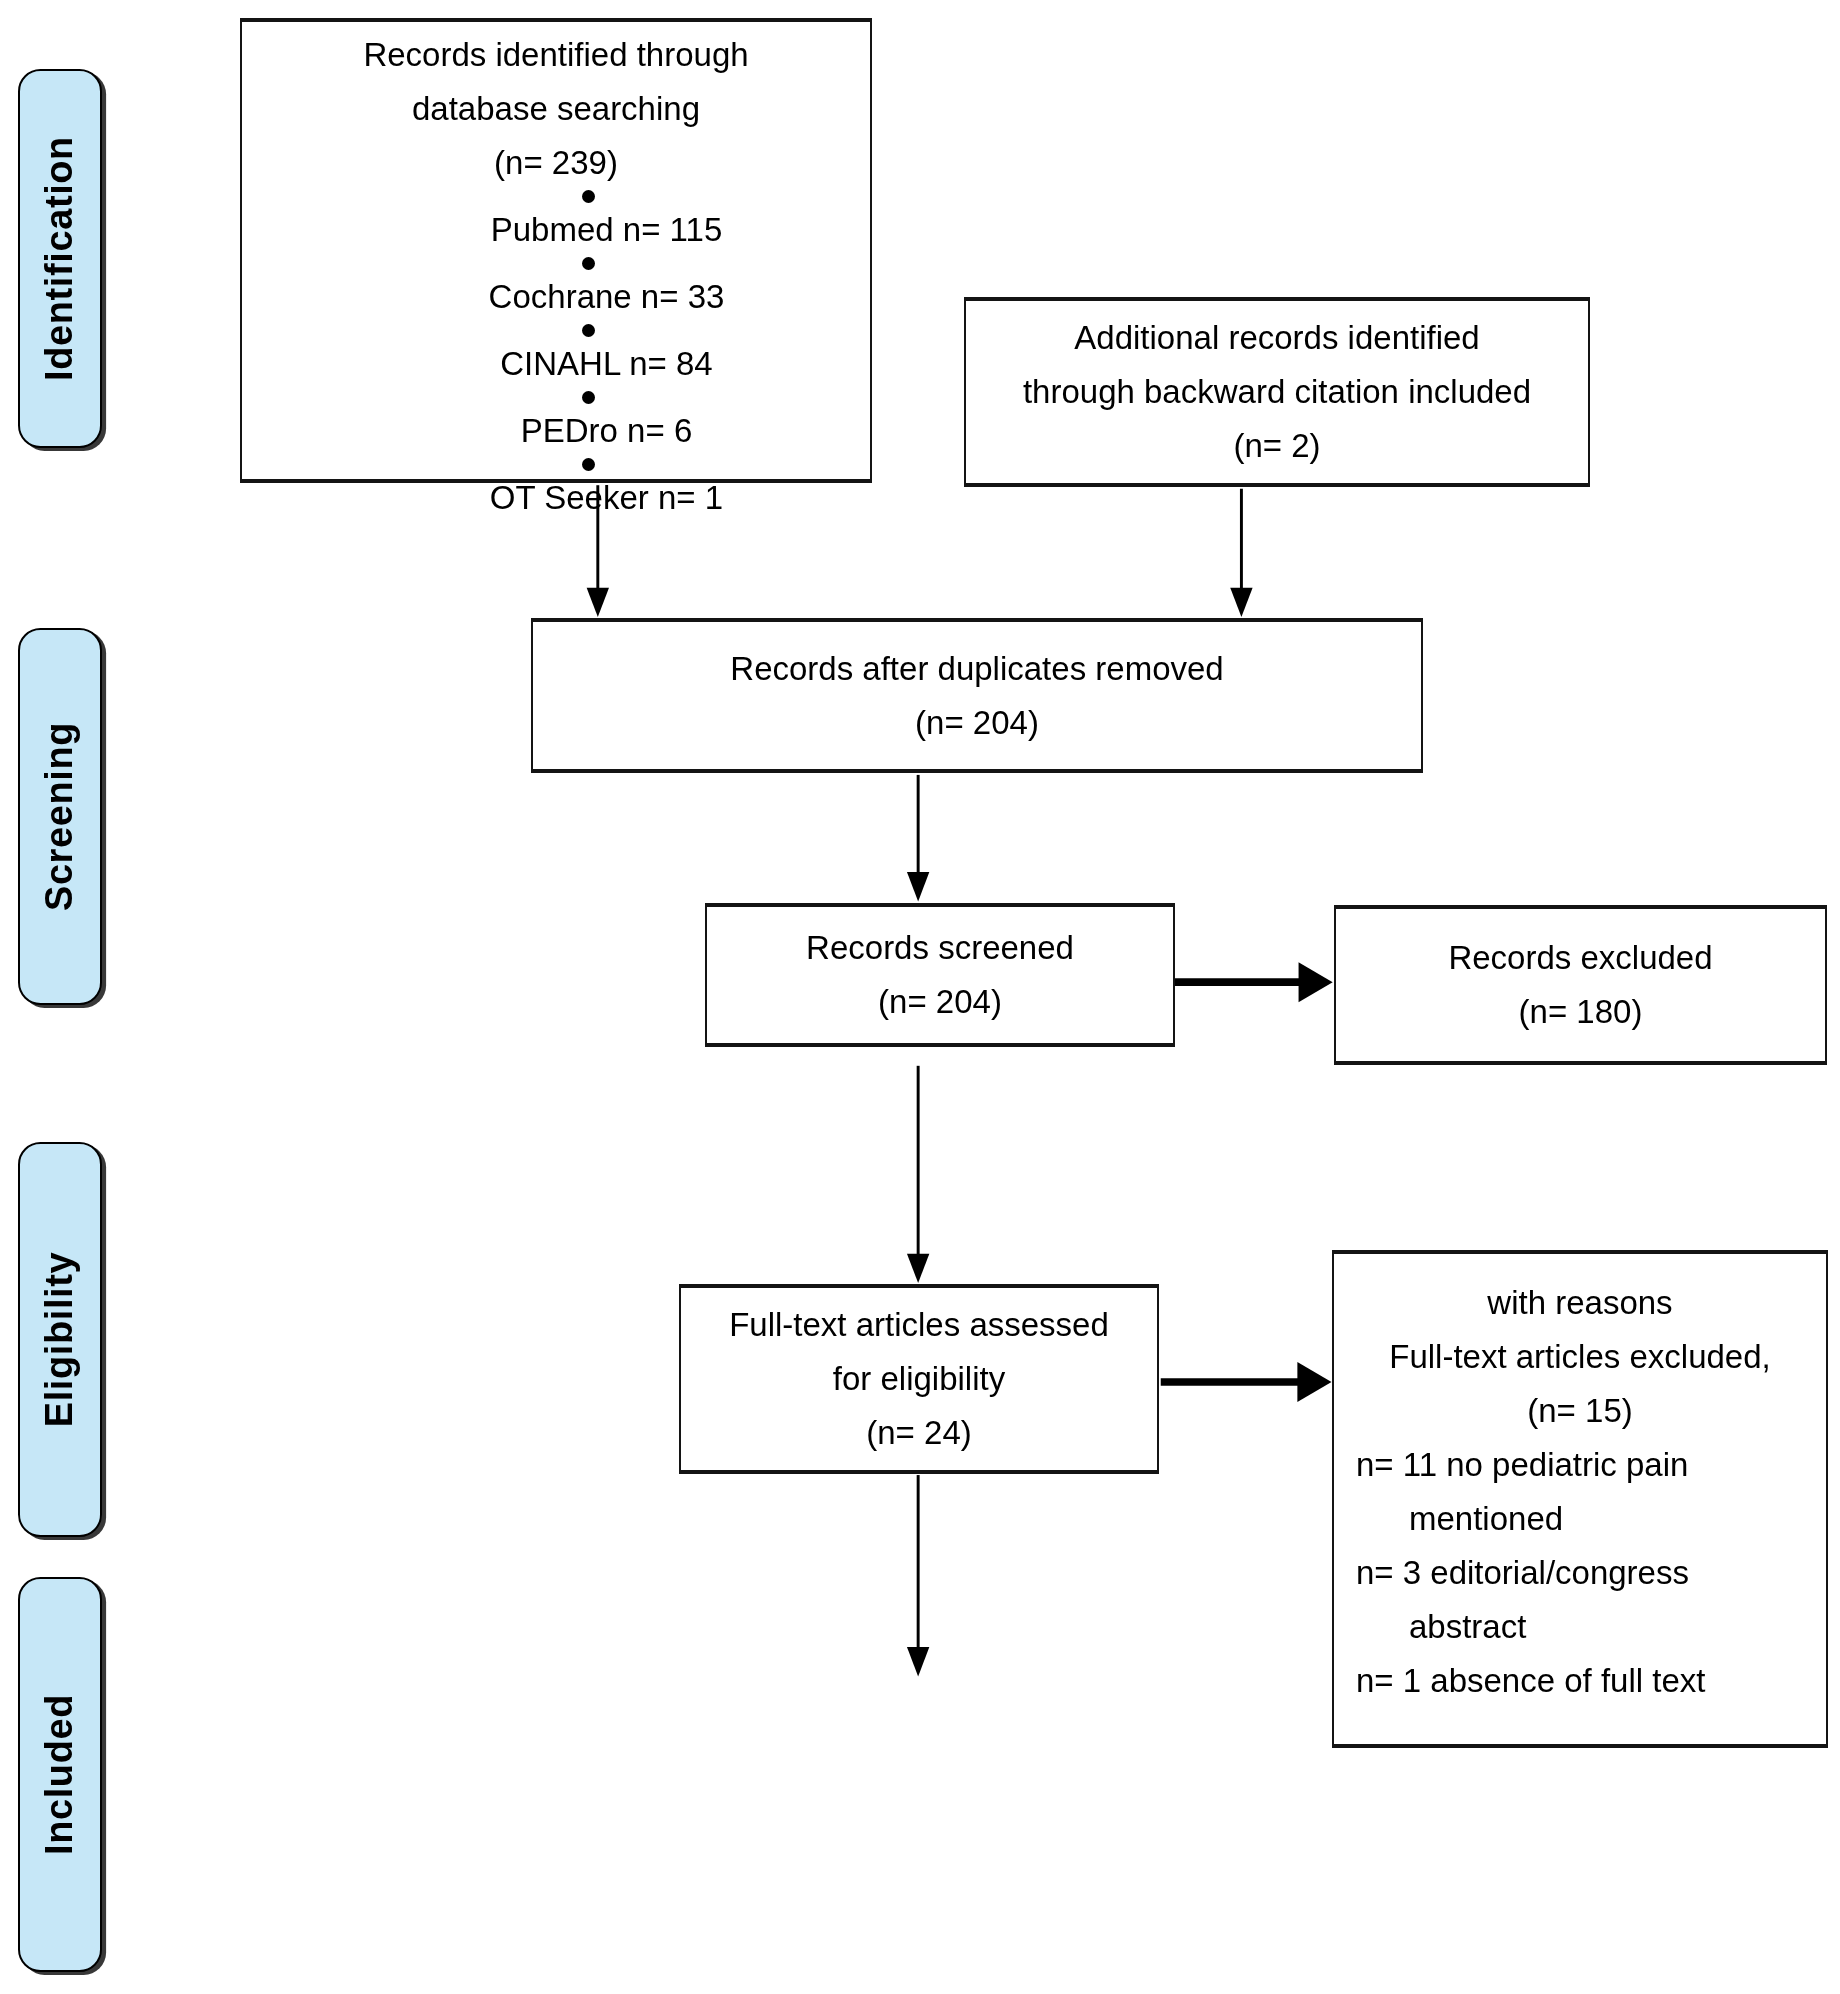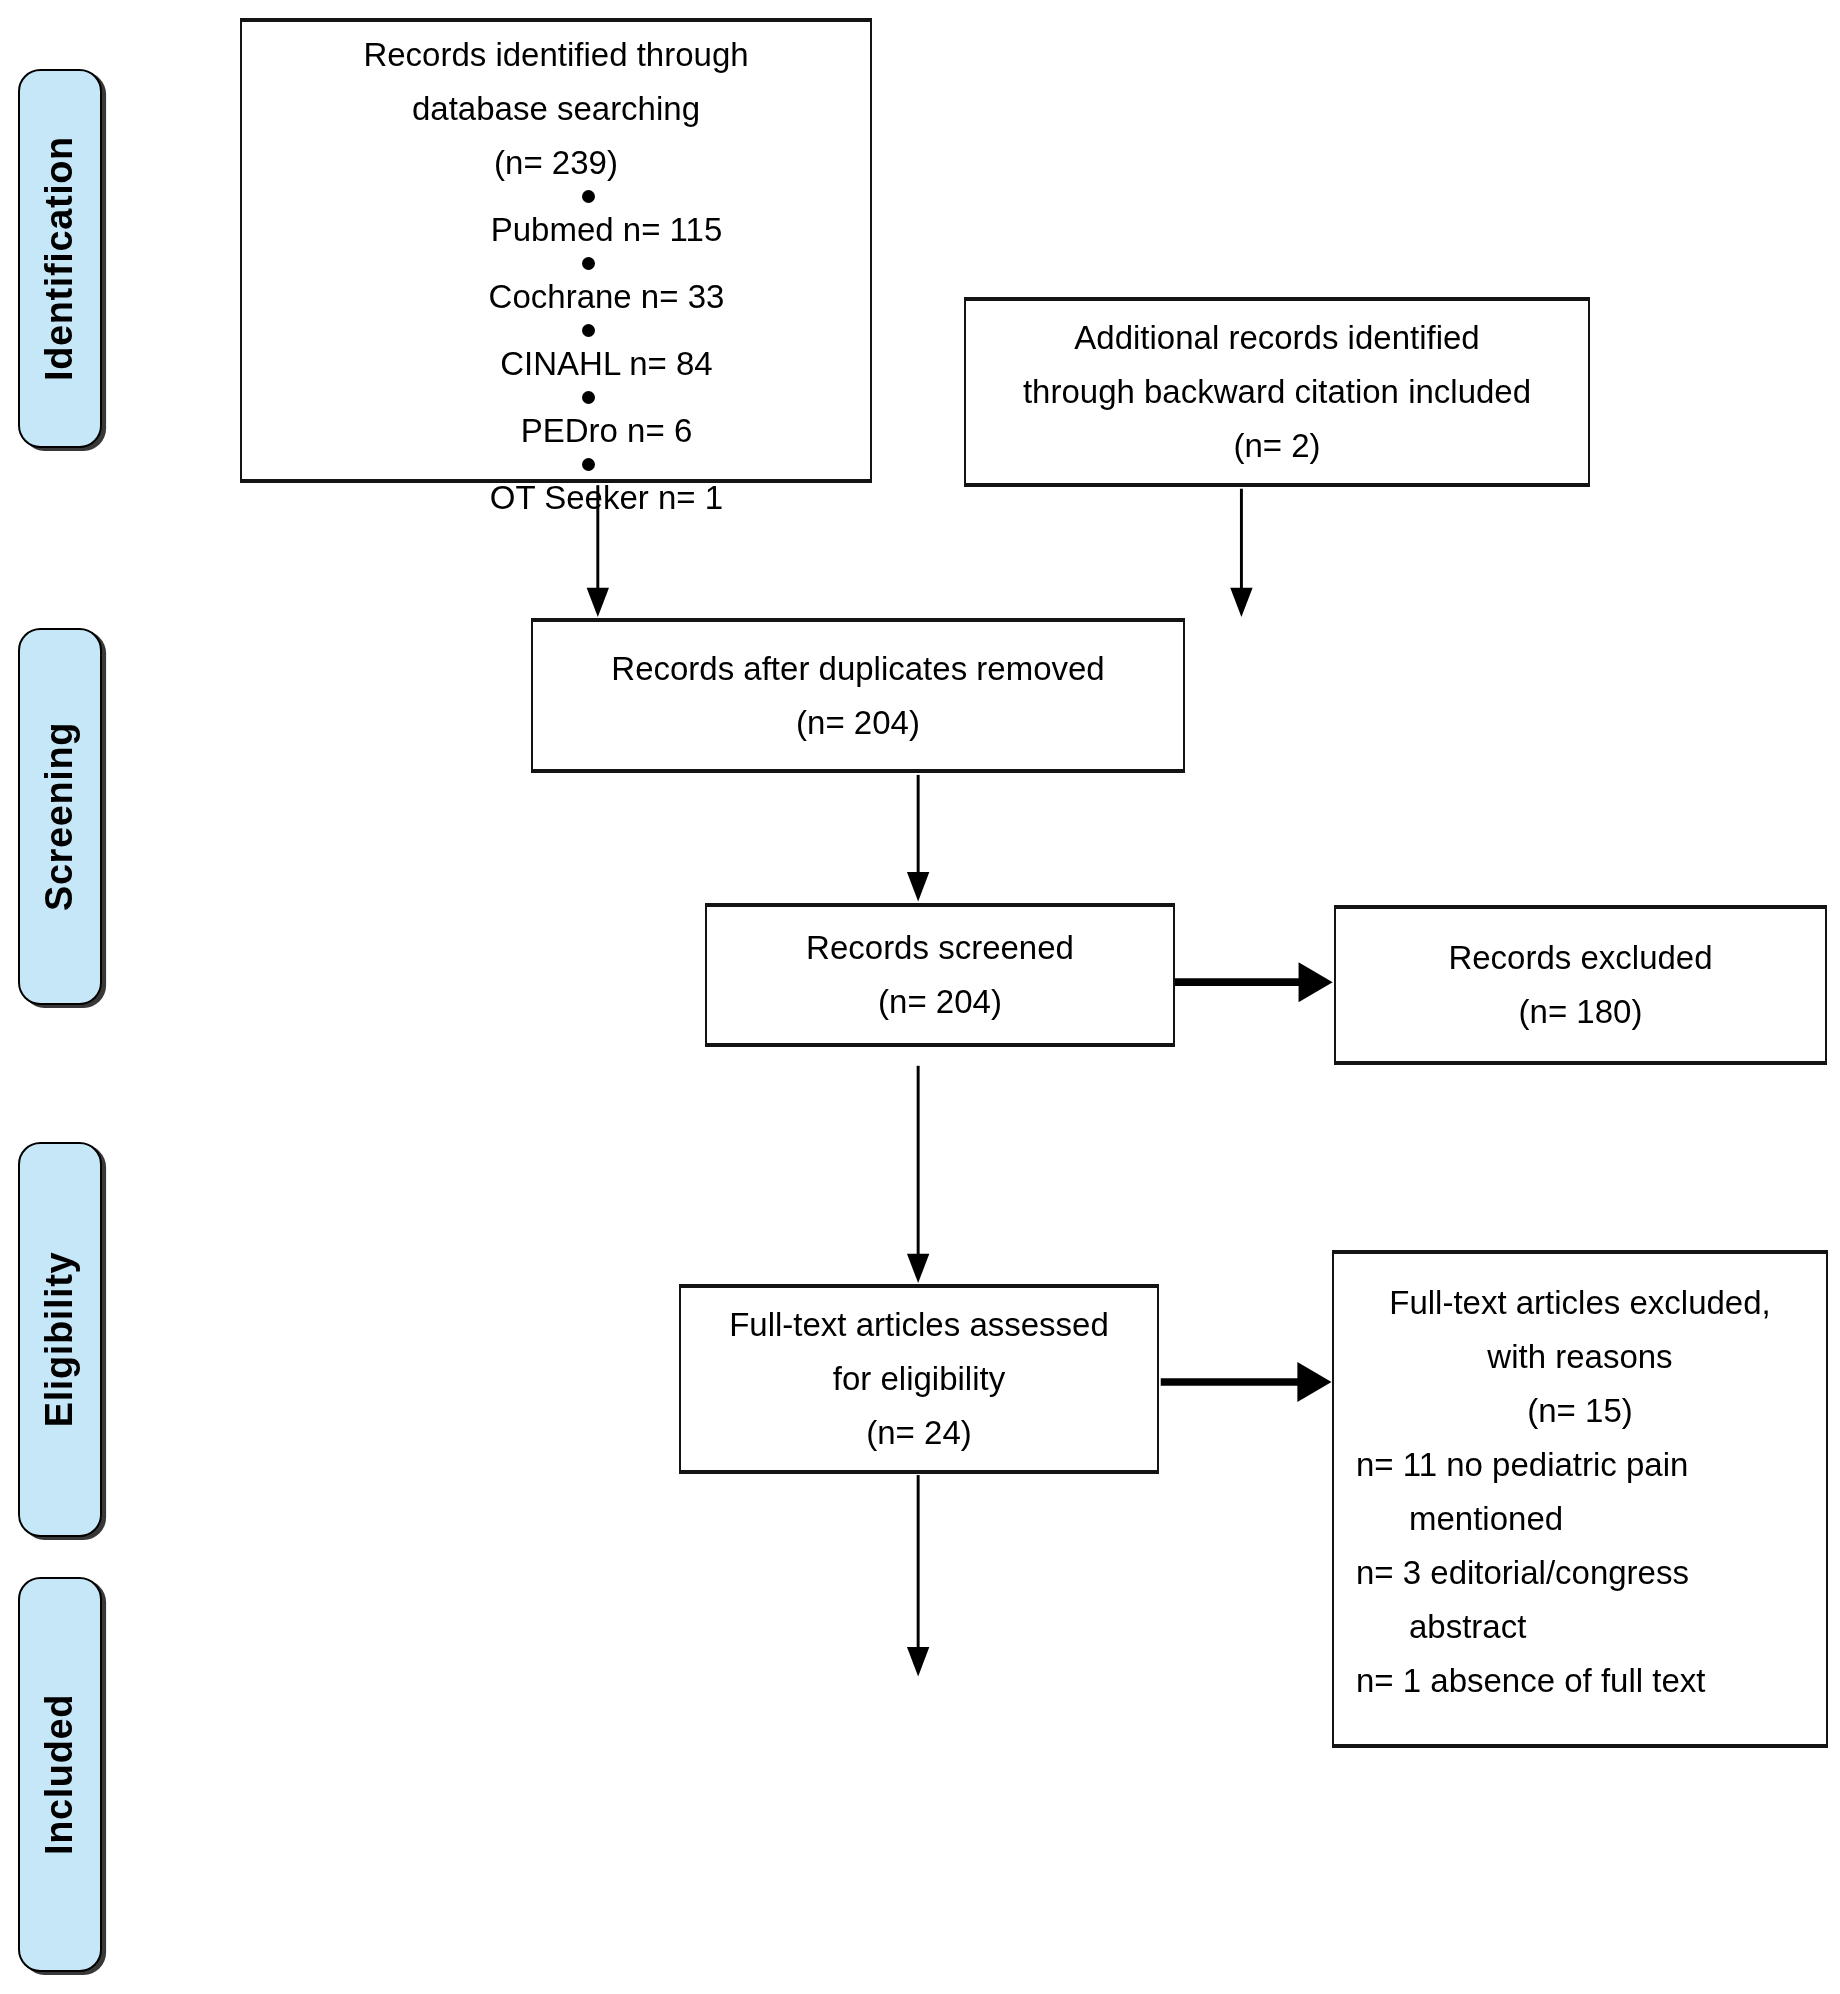--- a/index.html
+++ b/index.html
@@ -20,21 +20,21 @@
     border:2.9px solid #141414;
     border-top-width:4.7px;
     border-bottom-width:4.7px;
     font-size:33px;
     line-height:54px;
   }
   .center-col{display:flex;flex-direction:column;justify-content:center;text-align:center;}
 
   .box-identified{left:240px;top:17.7px;width:632px;height:465px;padding-top:6px;text-align:center;}
   .box-additional{left:964px;top:297px;width:626px;height:190px;}
-  .box-duplicates{left:531px;top:618px;width:654px;height:155px;}
+  .box-duplicates{left:531px;top:618px;width:892px;height:155px;}
   .box-screened{left:682px;top:903px;width:470px;height:144px;margin-left:23px;}
   .box-excluded{left:1334px;top:905px;width:493px;height:160px;}
   .box-fulltext{left:679px;top:1284px;width:480px;height:190px;}
   .box-ft-excluded{left:1332px;top:1250px;width:496px;height:498px;padding-top:22.4px;}
   .box-included{left:678px;top:1678px;width:482px;height:190px;}
 
   .bline{white-space:nowrap;}
   .bline.center{text-align:center;}
 
   .bullet-row{display:flex;align-items:center;text-align:left;padding-left:101px;flex-direction:column;}
@@ -155,22 +155,22 @@
     <div class="bline center">(n= 180)</div>
   </div>
 
   <div class="box box-fulltext center-col">
     <div class="bline center">Full-text articles assessed</div>
     <div class="bline center">for eligibility</div>
     <div class="bline center">(n= 24)</div>
   </div>
 
   <div class="box box-ft-excluded">
+    <div class="bline center">with reasons</div>
     <div class="bline center">Full-text articles excluded,</div>
-    <div class="bline center">with reasons</div>
     <div class="bline center">(n= 15)</div>
     <div class="reason">n= 11 no pediatric pain</div>
     <div class="reason-cont">mentioned</div>
     <div class="reason">n= 3 editorial/congress</div>
     <div class="reason-cont">abstract</div>
     <div class="reason">n= 1 absence of full text</div>
   </div>
 
 
 </div>

